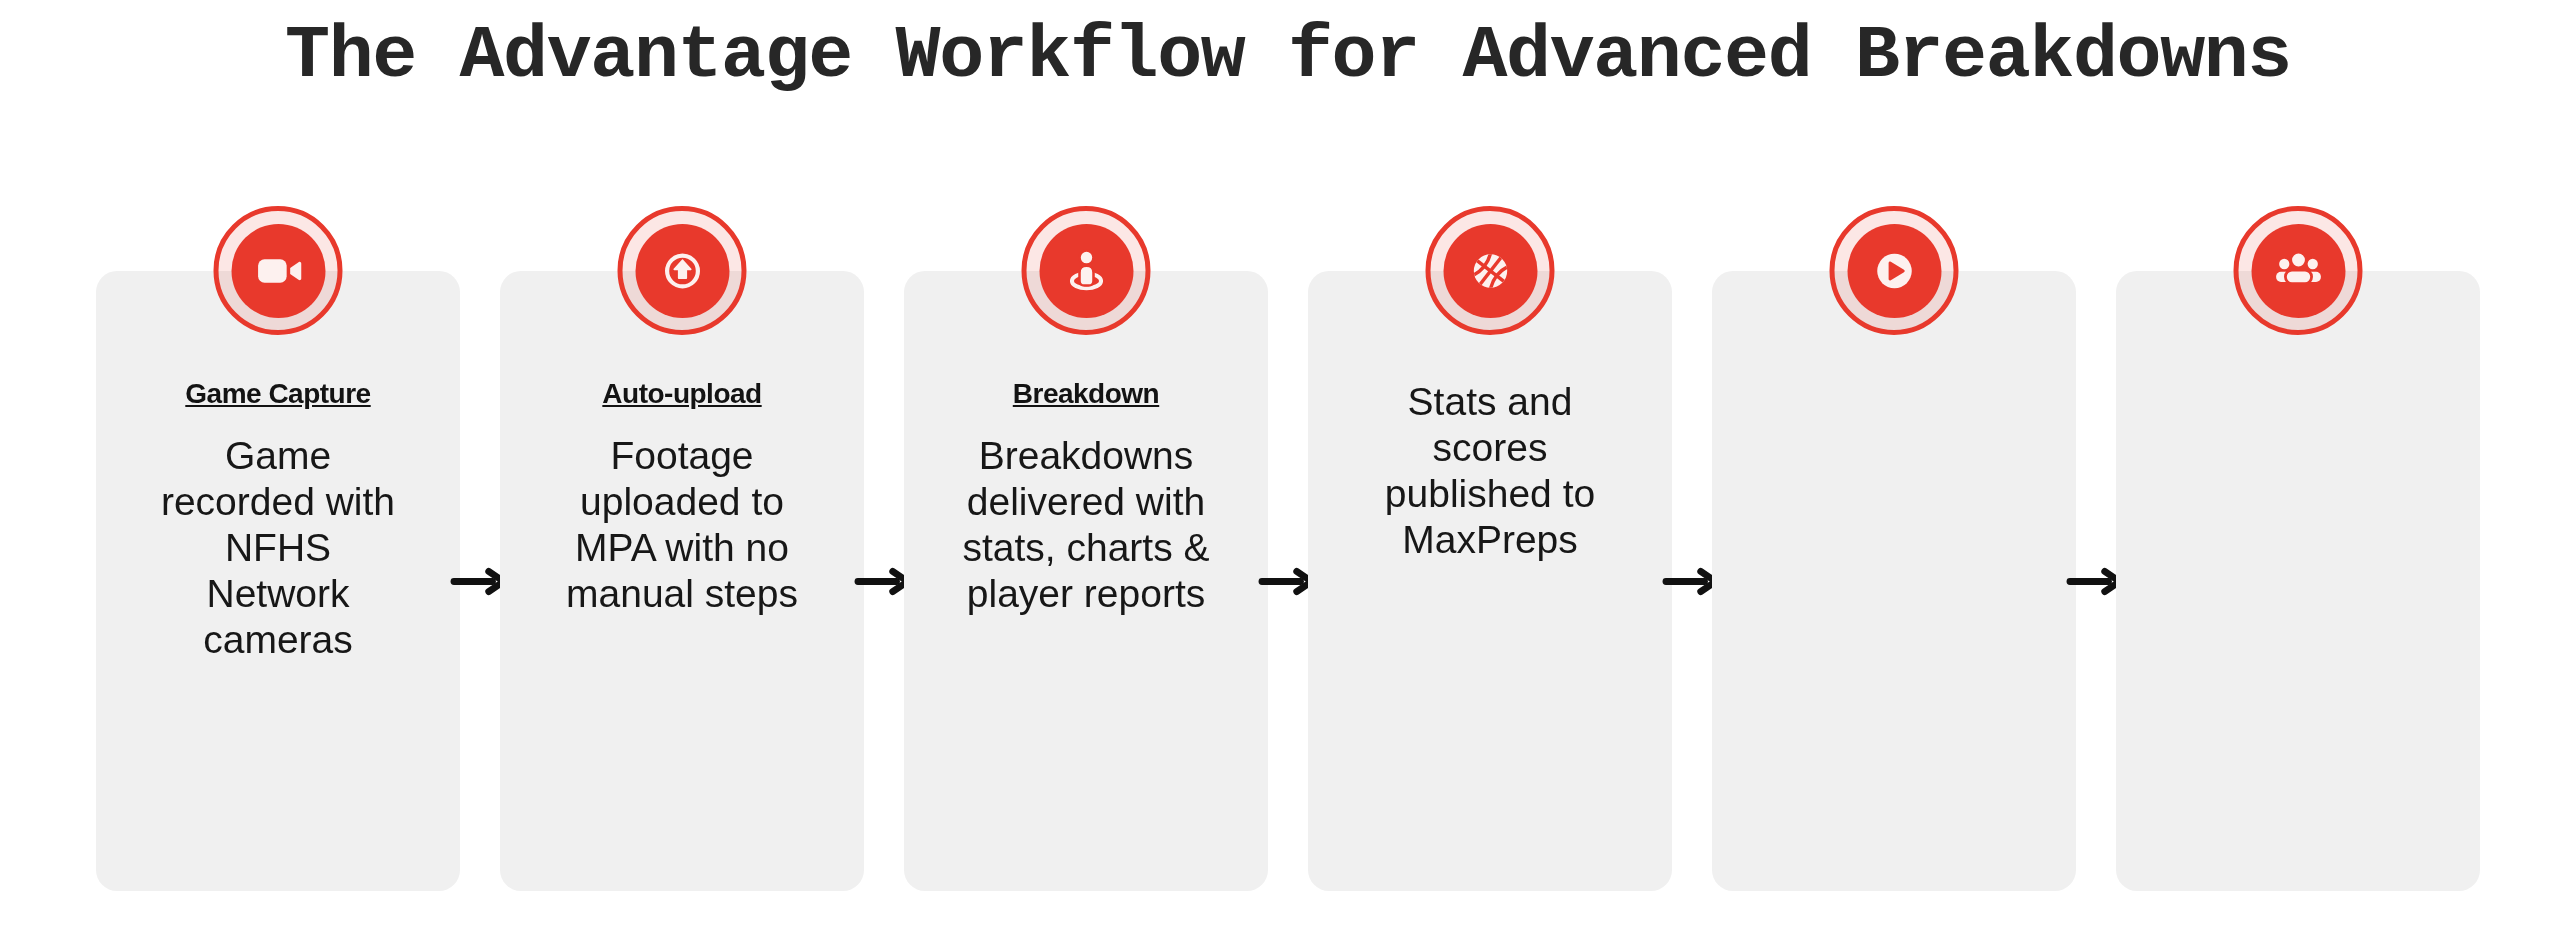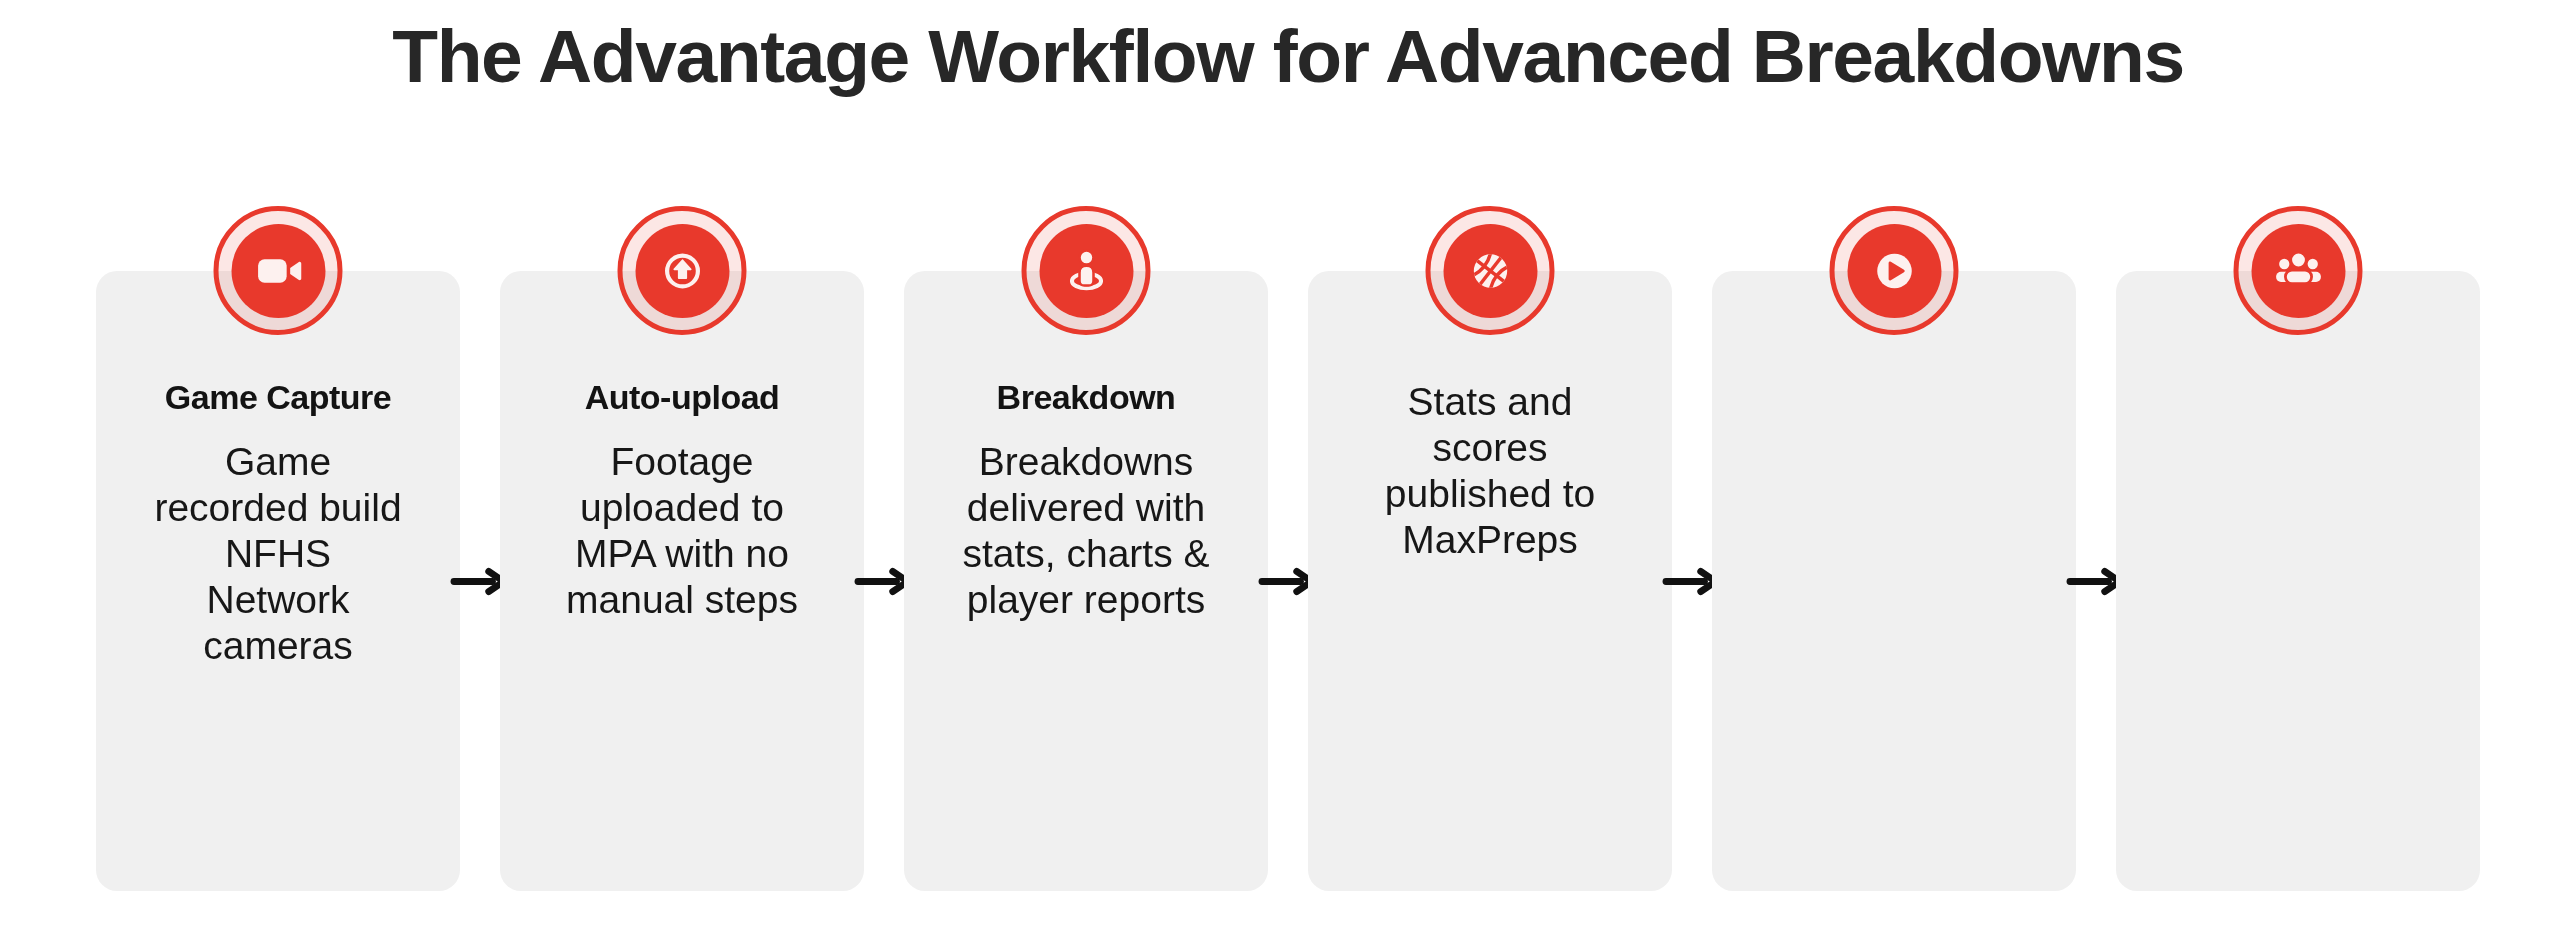--- a/index.html
+++ b/index.html
@@ -4,21 +4,21 @@
 <style>
   html,body{margin:0;padding:0}
   body{
     width:2576px;height:949px;overflow:hidden;background:#ffffff;
     font-family:"Liberation Sans","DejaVu Sans",sans-serif;
     -webkit-font-smoothing:antialiased;
   }
   .page-title{
     margin:13.5px 0 0;text-align:center;
     font-size:75px;font-weight:bold;letter-spacing:-1.4px;
-    color:#272727;line-height:1.14;
+    color:#272727;line-height:1.14;font-family:Liberation Mono, monospace;
   }
   .flow{
     display:flex;justify-content:center;align-items:stretch;
     margin-top:172px;
   }
   .card{
     position:relative;width:364px;height:620px;box-sizing:border-box;
     background:var(--card-bg,#f0f0f0);
     border-radius:21px;
     padding:108px 23px 0;
@@ -32,22 +32,22 @@
     display:flex;align-items:center;justify-content:center;
   }
   .icon-inner{
     width:94px;height:94px;border-radius:50%;
     background:var(--accent-red,#e8392c);
     color:var(--icon-glyph,#fdf1ef);
     display:flex;align-items:center;justify-content:center;
   }
   .icon-inner svg{display:block}
   .card-title{
-    margin:0 0 23px;font-size:34px;font-weight:bold;
-    letter-spacing:-0.5px;color:#131313;line-height:1.1;
+    margin:0 0 23px;font-size:28px;font-weight:bold;
+    letter-spacing:-0.5px;color:#131313;line-height:1.1;text-decoration:underline;
   }
   .card-desc{
     margin:0;font-size:39px;line-height:46px;color:#171717;
     white-space:pre-line;
   }
   .arrow-cell{width:40px;position:relative;flex:0 0 auto}
   .arrow-cell svg{
     position:absolute;top:296px;left:50%;transform:translateX(-50%);
     overflow:visible;
   }
@@ -63,21 +63,21 @@
     <div class="icon-badge">
       <div class="icon-inner">
         <svg width="56" height="56" viewBox="0 0 48 48">
           <rect x="6.5" y="14" width="24.5" height="20" rx="5.5" fill="currentColor"></rect>
           <path d="M34 21.5 L41.2 16.4 c1 -0.7 2.3 0 2.3 1.2 v12.8 c0 1.2 -1.3 1.9 -2.3 1.2 L34 26.5 Z" fill="currentColor"></path>
         </svg>
       </div>
     </div>
     <h3 class="card-title">Game Capture</h3>
     <p class="card-desc">Game
-recorded build
+recorded with
 NFHS
 Network
 cameras</p>
   </div>
 
   <div class="arrow-cell">
     <svg width="56" height="29" viewBox="0 0 58 30">
       <line x1="2" y1="15" x2="42" y2="15" stroke="var(--arrow-color,#111)" stroke-width="7" stroke-linecap="round"></line>
       <path d="M38 4.5 L53.5 15 L38 25.5" fill="none" stroke="var(--arrow-color,#111)" stroke-width="7" stroke-linecap="round" stroke-linejoin="round"></path>
     </svg>

